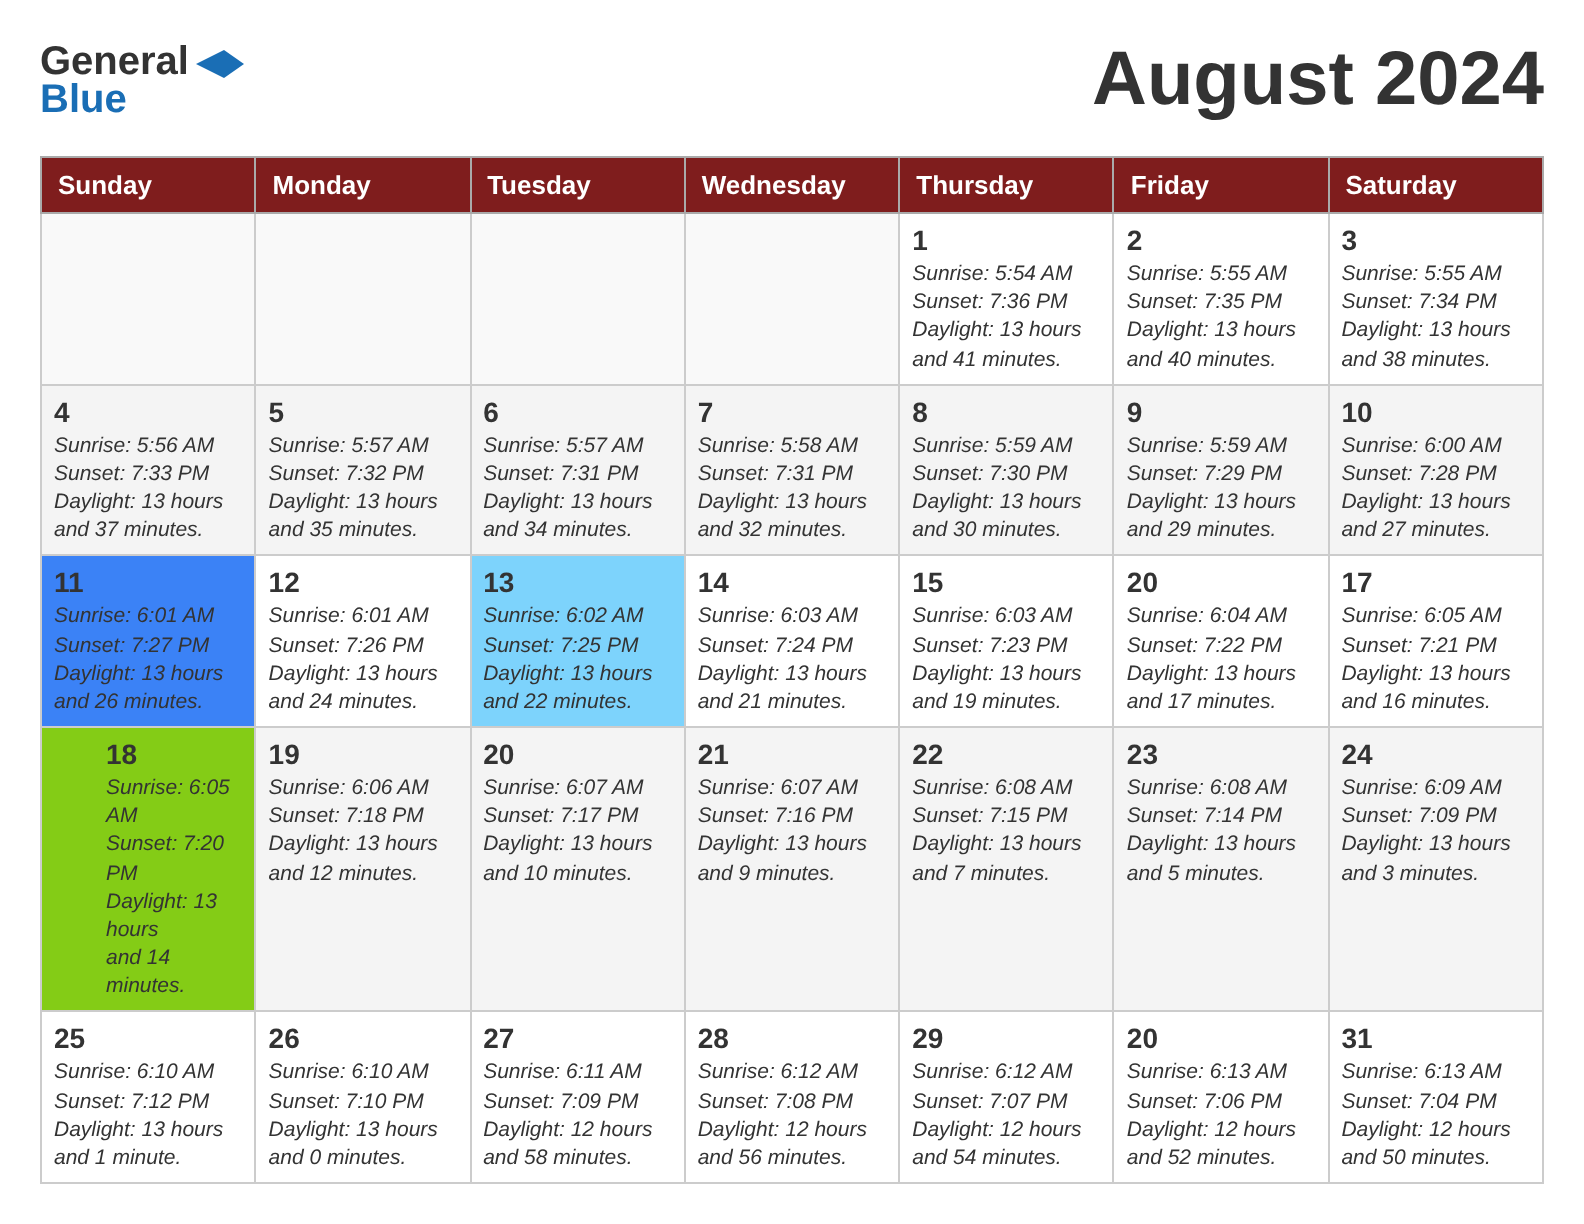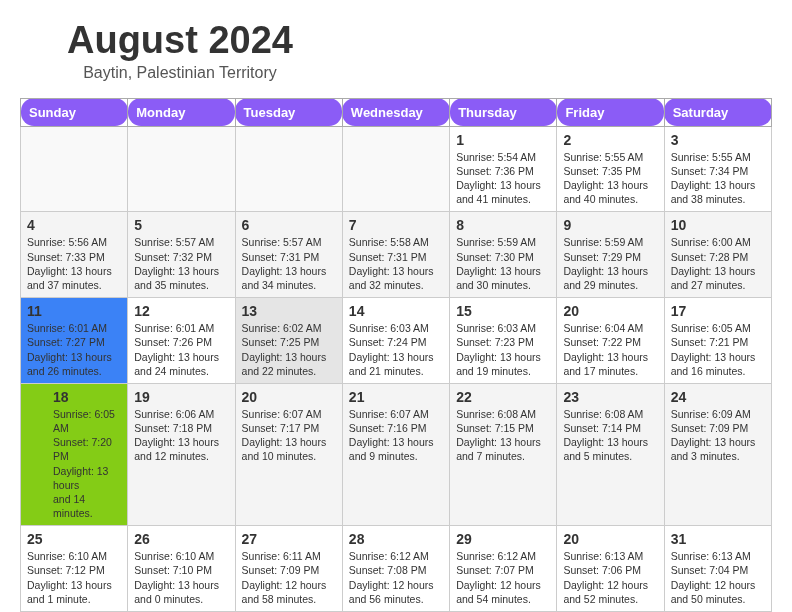--- a/index.html
+++ b/index.html
@@ -14,21 +14,21 @@
       display: flex;
       justify-content: space-between;
       align-items: flex-start;
       margin-bottom: 16px;
     }
     .logo {
       display: flex;
       flex-direction: column;
       align-items: flex-start;
     }
-    .title-block { text-align: center; margin-left: 47px; }
+    .title-block { text-align: left; margin-left: 47px; }
     .main-title {
       font-size: 38px;
       font-weight: bold;
       color: #333;
       line-height: 1.1;
     }
     .subtitle {
       font-size: 16px;
       color: #555;
       margin-top: 2px;
@@ -56,33 +56,42 @@
     .day-num {
       font-size: 14px;
       font-weight: bold;
       color: #333;
       margin-bottom: 2px;
     }
     .day-info {
       font-size: 10.5px;
       color: #333;
       line-height: 1.35;
+      font-style: italic;
     }
     .empty { background: #f9f9f9; }
     tr:nth-child(even) td { background: #f4f4f4; }
     tr:nth-child(odd) td { background: #fff; }
-    .calendar thead tr th { background: #8b5cf6; border-radius: 13px; }
+    .calendar thead tr th { background: #7f1d1d; }
   </style>
 </head>
 <body>
 
 <div class="header">
+  <div class="logo">
+    <div style="display:flex;align-items:center;">
+      <span style="font-size:20px;font-weight:bold;color:#333;">General</span>
+      <svg width="26" height="18" viewBox="0 0 26 18" style="margin-left:2px;">
+        <polygon points="2,9 16,2 26,9 16,16" fill="#1a6eb5"></polygon>
+      </svg>
+    </div>
+    <span style="font-size:20px;font-weight:bold;color:#1a6eb5;margin-top:-4px;">Blue</span>
+  </div>
   <div class="title-block">
     <div class="main-title">August 2024</div>
-    <div class="subtitle">Baytin, Palestinian Territory</div>
   </div>
 </div>
 
 <table class="calendar">
   <thead>
     <tr>
     <th>Sunday</th>
         <th>Monday</th>
         <th>Tuesday</th>
         <th>Wednesday</th>
@@ -178,21 +187,21 @@
 Daylight: 13 hours
 and 26 minutes.</div>
         </td>
         <td style="background: rgb(255, 255, 255);">
           <div class="day-num">12</div>
           <div class="day-info" style="white-space: pre-line;">Sunrise: 6:01 AM
 Sunset: 7:26 PM
 Daylight: 13 hours
 and 24 minutes.</div>
         </td>
-        <td style="background: #e5e5e5;">
+        <td style="background: #7dd3fc;">
           <div class="day-num">13</div>
           <div class="day-info" style="white-space: pre-line;">Sunrise: 6:02 AM
 Sunset: 7:25 PM
 Daylight: 13 hours
 and 22 minutes.</div>
         </td>
         <td style="background: rgb(255, 255, 255);">
           <div class="day-num">14</div>
           <div class="day-info" style="white-space: pre-line;">Sunrise: 6:03 AM
 Sunset: 7:24 PM

